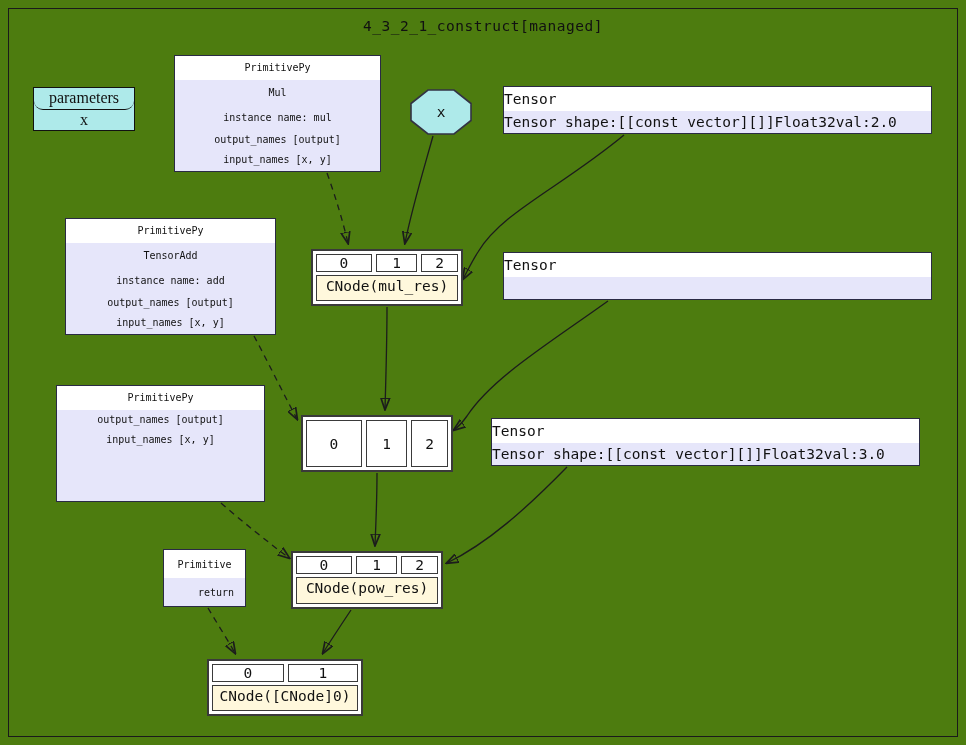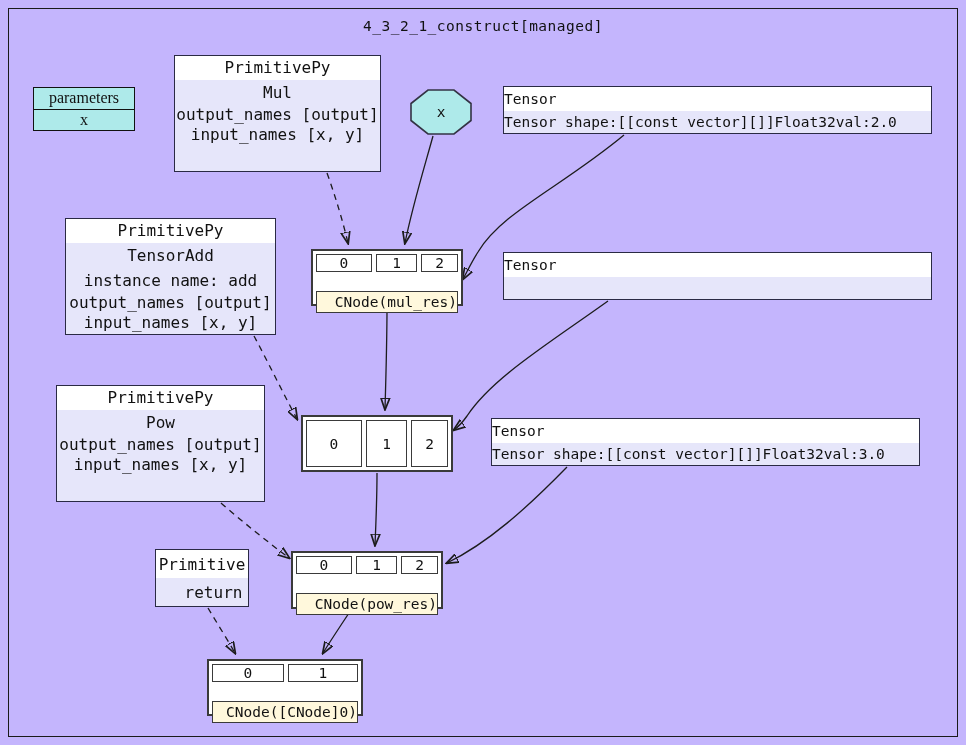--- a/index.html
+++ b/index.html
@@ -1,45 +1,45 @@
 <!DOCTYPE html>
 <html><head>
 <meta charset="utf-8">
 <style>
   html,body{margin:0;padding:0;background:#ffffff;}
   .canvas{
     position:relative;
     width:966px;height:745px;
-    background:#c4b5fd;
+    background:#4d7c0f;
     font-family:"DejaVu Sans Mono", monospace;
     color:#111;
     overflow:hidden;
   }
   .frame{
     position:absolute; inset:8px;
     border:1px solid #1a1a1a;
   }
   .graph-title{
     position:absolute; left:0; top:18px; width:966px;
     text-align:center; font-size:14.5px; letter-spacing:0.5px;
   }
   
   .param-box{
     position:absolute; box-sizing:border-box;
     border:1px solid #111; background:#AEEAEA;
     font-family:"Liberation Serif", serif; font-size:16px;
     display:flex; flex-direction:column;
   }
   .param-row{flex:1; display:flex; align-items:center; justify-content:center;}
-  .param-head{border-bottom:1px solid #111;}
+  .param-head{border-bottom:1px solid #111;border-radius:9px;}
   
   .prim-box{
     position:absolute; box-sizing:border-box;
     border:1px solid #2a2a44; background:#E6E6FA;
-    font-size:16px; text-align:center;
+    font-size:10px; text-align:center;
   }
   .prim-head{background:#ffffff; height:24px; line-height:24px;}
   .prim-line{height:25px; line-height:25px; white-space:pre;}
   .prim-line.tight{height:20px; line-height:20px;}
   .prim-line.big{height:29px; line-height:29px;padding-left:23px;}
   .prim-box .prim-head.big{height:28px; line-height:30px;}
   
   .tensor-box{
     position:absolute; box-sizing:border-box;
     border:1px solid #2a2a44; background:#E6E6FA;
@@ -59,21 +59,21 @@
     box-sizing:border-box; border:1.5px solid #3a3a3a; background:#ffffff;
     display:flex; align-items:center; justify-content:center;
   }
   .cport.w0{flex:1.55;}
   .cport.w1{flex:1.15;}
   .cport.w2{flex:1;}
   .cport.h0{flex:1.02;}
   .cport.h1{flex:1;}
   .clabel{
     box-sizing:border-box; border:1.5px solid #3a3a3a; background:#FFF8DC;
-    height:34px; line-height:20px; text-align:right;margin-top:16px;
+    height:34px; line-height:20px; text-align:center;
   }
   
   .octagon{position:absolute;}
   .octagon .olabel{
     position:absolute; inset:0; display:flex; align-items:center; justify-content:center;
     font-size:14.5px;
   }
   .edges{position:absolute; left:0; top:0; pointer-events:none;}
   .edges path{fill:none; stroke:#1c1c1c; stroke-width:1.3px;}
   .edges path.dashed{stroke-dasharray:6 5;}
@@ -105,20 +105,21 @@
   </svg>
 
   <div class="param-box" style="left:33px;top:87px;width:102px;height:44px;">
     <div class="param-row param-head">parameters</div>
     <div class="param-row">x</div>
   </div>
 
   <div class="prim-box" style="left:174px;top:55px;width:207px;height:117px;">
     <div class="prim-head">PrimitivePy</div>
     <div class="prim-line">Mul</div>
+    <div class="prim-line">instance name: mul</div>
     <div class="prim-line tight">output_names [output]</div>
     <div class="prim-line tight">input_names [x, y]</div>
   </div>
 
   <div class="octagon" style="left:410px;top:89px;width:62px;height:46px;">
     <svg width="62" height="46" viewBox="0 0 62 46">
       <polygon points="18,1 44,1 61,14.5 61,31.5 44,45 18,45 1,31.5 1,14.5" fill="#AEEAEA" stroke="#333344" stroke-width="1.6"></polygon>
     </svg>
     <div class="olabel">x</div>
   </div>
@@ -144,39 +145,38 @@
     </div>
     <div class="clabel">CNode(mul_res)</div>
   </div>
 
   <div class="tensor-box" style="left:503px;top:252px;width:429px;height:48px;">
     <div class="tensor-head">Tensor</div>
   </div>
 
   <div class="prim-box" style="left:56px;top:385px;width:209px;height:117px;">
     <div class="prim-head">PrimitivePy</div>
-    <div class="prim-line">Pow</div>
     <div class="prim-line tight">output_names [output]</div>
     <div class="prim-line tight">input_names [x, y]</div>
   </div>
 
   <div class="cnode" style="left:301px;top:415px;width:152px;height:57px;">
     <div class="cports">
       <div class="cport w0">0</div>
       <div class="cport w1">1</div>
       <div class="cport w2">2</div>
     </div>
   </div>
 
   <div class="tensor-box" style="left:491px;top:418px;width:429px;height:48px;">
     <div class="tensor-head">Tensor</div>
     <div class="tensor-val">Tensor shape:[[const vector][]]Float32val:3.0</div>
   </div>
 
-  <div class="prim-box" style="left:155px;top:549px;width:94px;height:58px;">
+  <div class="prim-box" style="left:163px;top:549px;width:83px;height:58px;">
     <div class="prim-head big">Primitive</div>
     <div class="prim-line big">return</div>
   </div>
 
   <div class="cnode" style="left:291px;top:551px;width:152px;height:58px;">
     <div class="cports">
       <div class="cport w0">0</div>
       <div class="cport w1">1</div>
       <div class="cport w2">2</div>
     </div>

